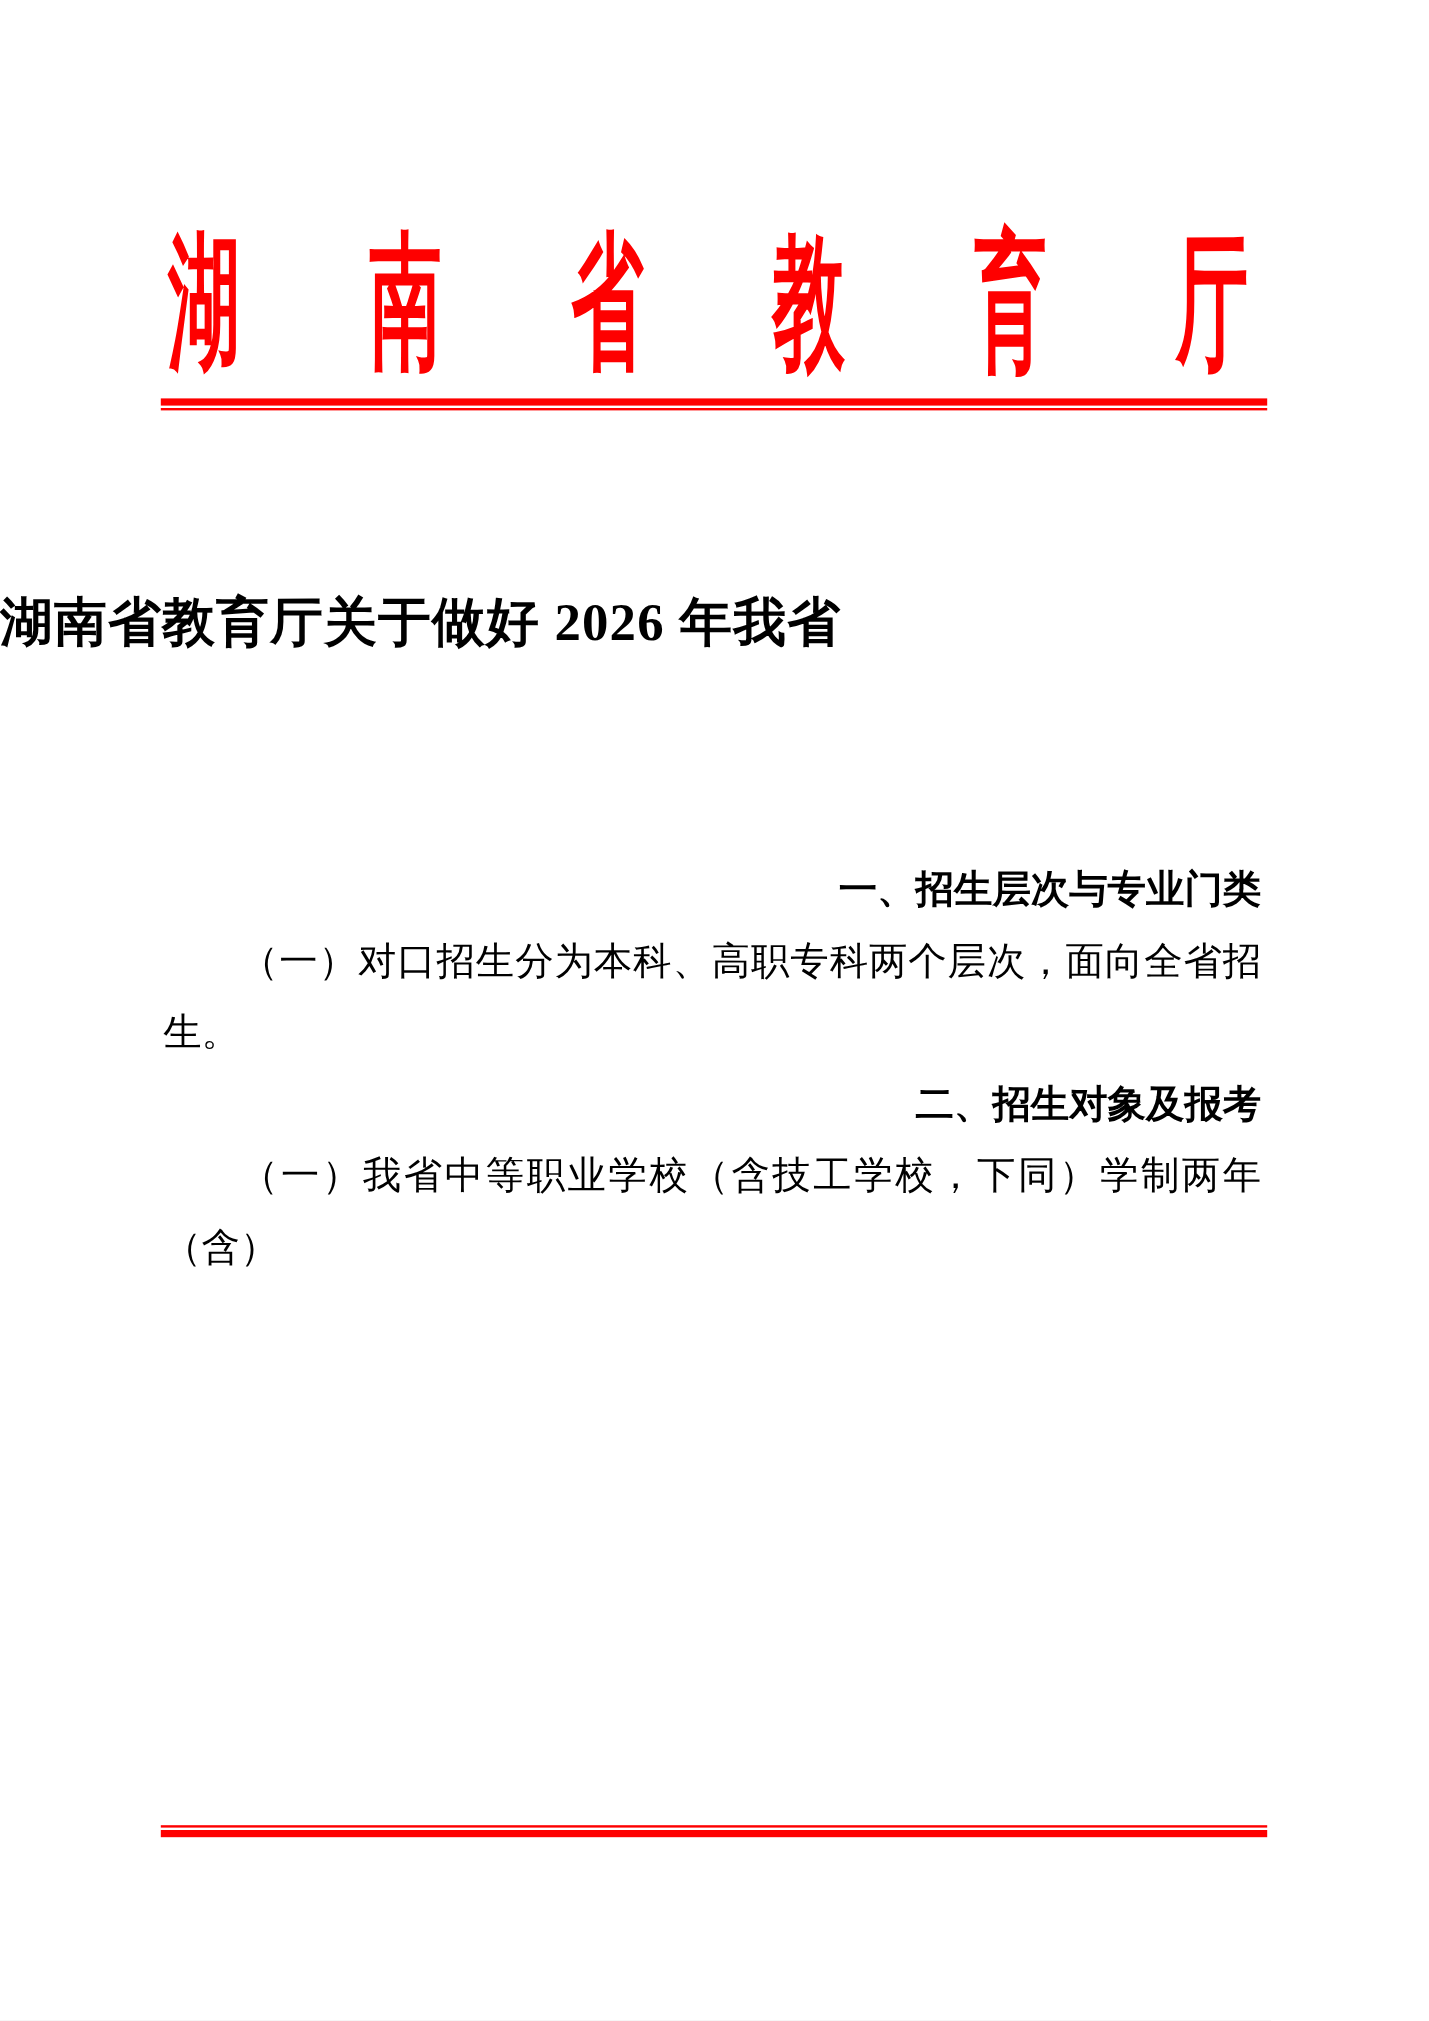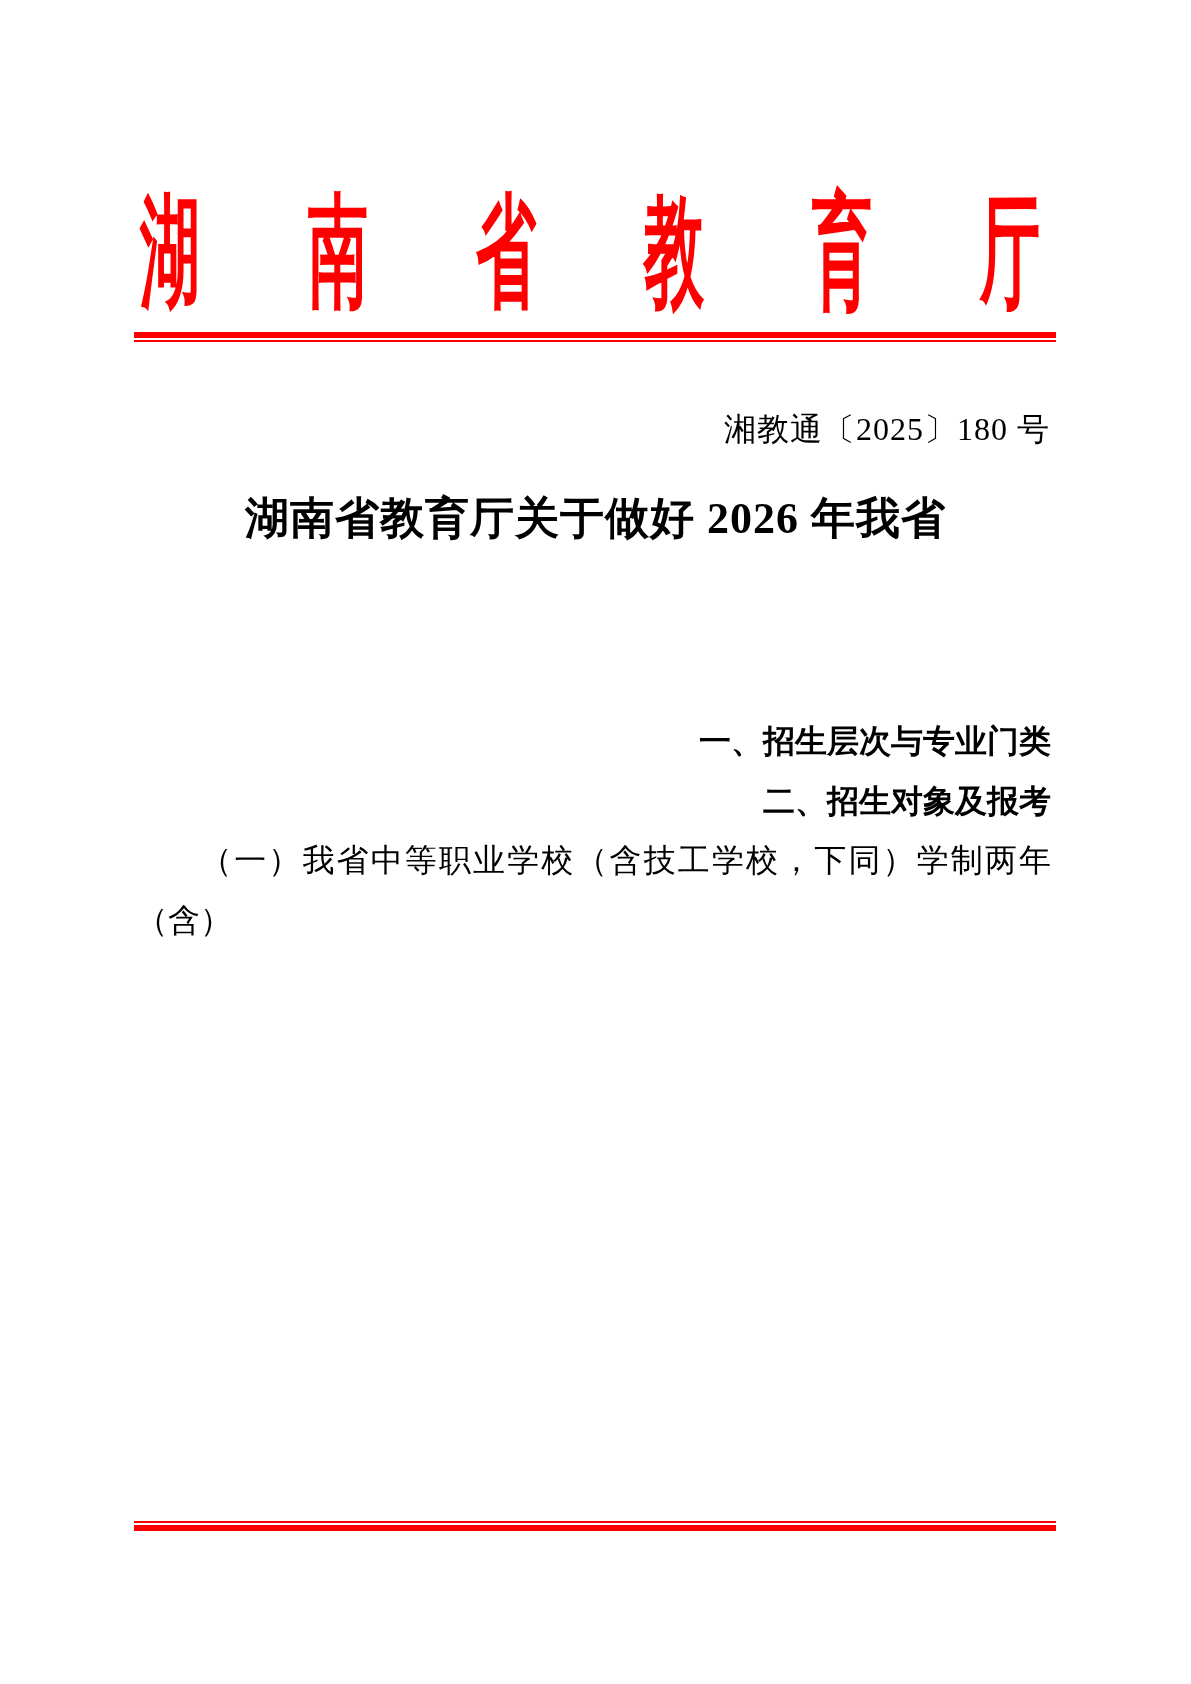--- a/index.html
+++ b/index.html
@@ -58,21 +58,21 @@
     line-height: 42px;
     letter-spacing: 1px;
     white-space: nowrap;
   }
   
   .title {
     position: absolute;
     top: 489px;
     left: 0;
     width: 100%;
-    text-align: center;
+    text-align: left;
     font-size: 44px;
     font-weight: bold;
     line-height: 59px;
     letter-spacing: 1px;
   }
   
   .body {
     position: absolute;
     top: 712px;
     left: 136px;
@@ -106,28 +106,28 @@
     <span>育</span>
     <span>厅</span>
   </div>
 
   <div class="rule rule-top">
     <div class="thick"></div>
     <div class="gap"></div>
     <div class="thin"></div>
   </div>
 
-  <div class="doc-number">湘教通〔2025〕180 号</div>
 
   <div class="title">
     <div>湖南省教育厅关于做好 2026 年我省</div>
   </div>
 
   <div class="body">
     <p class="heading">一、招生层次与专业门类</p>
+    <p class="para">（一）对口招生分为本科、高职专科两个层次，面向全省招生。</p>
     <p class="heading">二、招生对象及报考</p>
     <p class="para">（一）我省中等职业学校（含技工学校，下同）学制两年（含）</p>
   </div>
 
   <div class="rule rule-bottom">
     <div class="thin"></div>
     <div class="gap"></div>
     <div class="thick"></div>
   </div>
 

